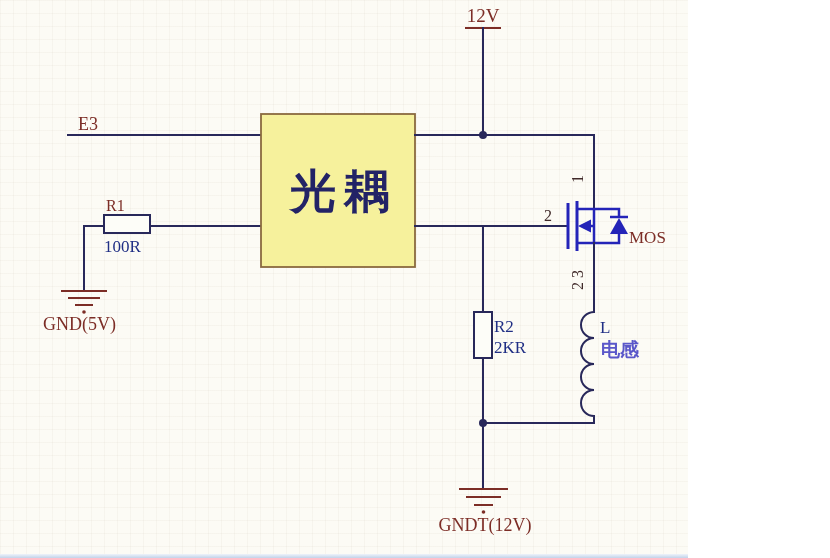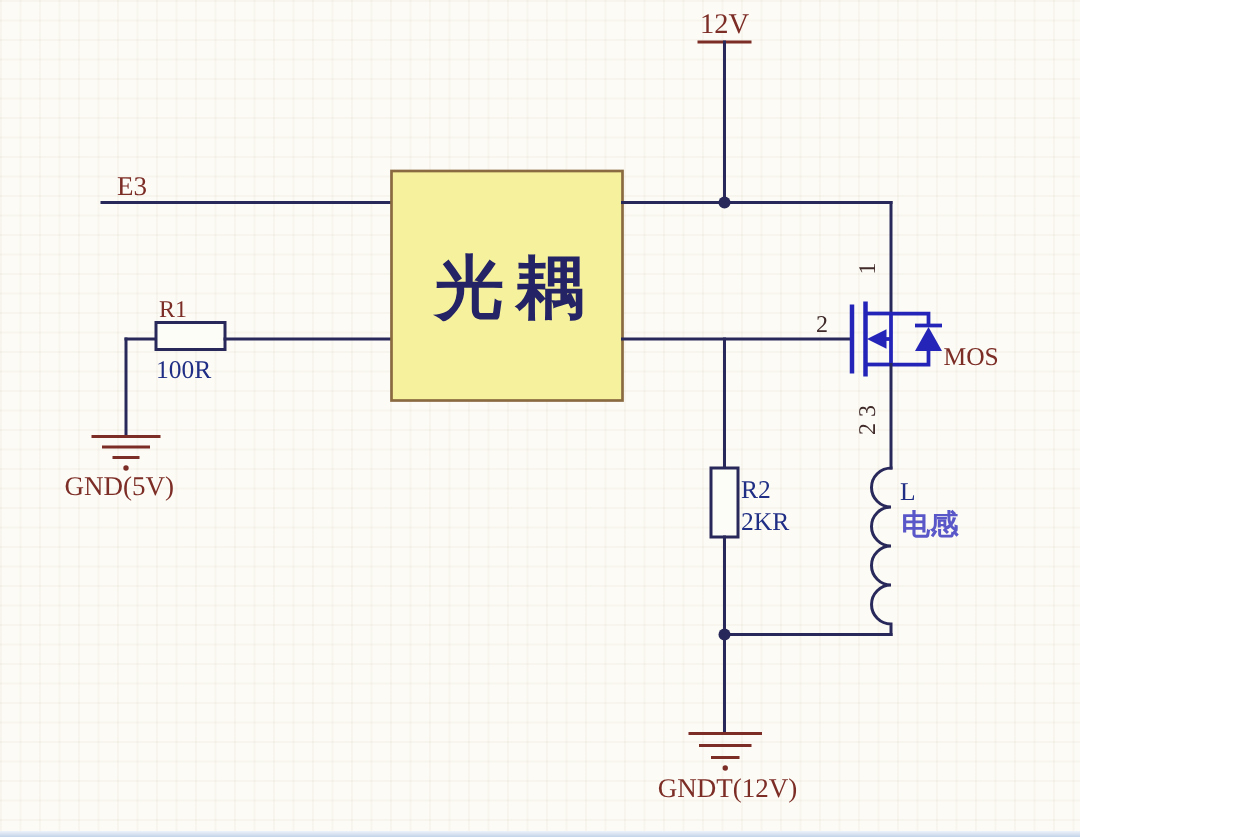--- a/index.html
+++ b/index.html
@@ -3,21 +3,20 @@
 <meta charset="utf-8">
 <style>
   html,body { margin:0; padding:0; background:#ffffff; }
   .canvas {
     position:relative; width:688px; height:558px; overflow:hidden;
     background-color: var(--background, #fcfbf5);
     background-image:
       linear-gradient(rgba(200,190,168,.10) 1px, transparent 1px),
       linear-gradient(90deg, rgba(200,190,168,.10) 1px, transparent 1px);
     background-size: 13px 13px;
-    padding-left: 32px;
   }
   svg { position:absolute; left:0; top:0; }
   svg text { font-family:"Liberation Serif","DejaVu Serif",serif; }
   .wire        { stroke: var(--wire); stroke-width:2; fill:none; stroke-linecap:square; }
   .junction    { fill: var(--wire); stroke:none; }
   .maroon-line { stroke: var(--label-maroon); stroke-width:2; fill:none; stroke-linecap:square; }
   .maroon-fill { fill: var(--label-maroon); }
   .sym         { stroke: var(--symbol-blue); fill:none; }
   .sym-fill    { fill: var(--symbol-blue); stroke:none; }
   .res-body    { fill:#fdfdf8; stroke: var(--wire); stroke-width:2; }

